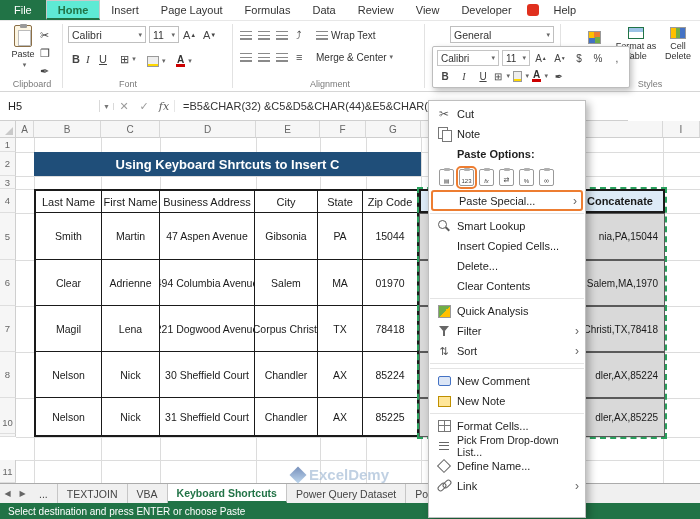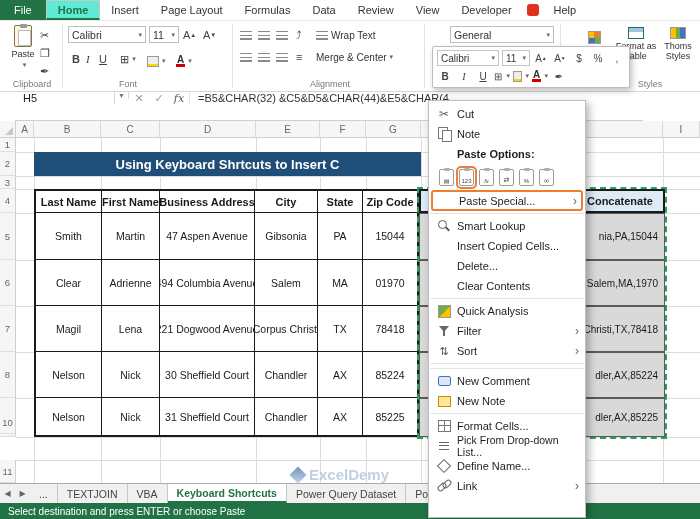--- a/index.html
+++ b/index.html
@@ -29,38 +29,38 @@
   .cfgrid{width:13px;height:13px;background:conic-gradient(#ed7d31 0 25%,#70ad47 0 50%,#4472c4 0 75%,#ffc000 0);border:1px solid #999}
   .stbtn{position:absolute;width:48px;top:6px;display:flex;flex-direction:column;align-items:center;gap:2px;text-align:center;font-size:9px;color:#333;line-height:10px}
   .tblic{width:16px;height:12px;border:1px solid #217346;background:linear-gradient(#9dc3e6 0 4px,#fff 4px),#fff}
   .csic{width:16px;height:12px;background:linear-gradient(90deg,#ffc000 0 33%,#70ad47 0 66%,#4472c4 0);border:1px solid #999}
   
   #minibar{position:absolute;left:432px;top:46px;width:198px;height:42px;background:#fff;border:1px solid #bdbdbd;border-radius:2px;box-shadow:2px 3px 6px rgba(0,0,0,.25);z-index:40;padding:2px 4px;display:flex;flex-direction:column;justify-content:space-between}
   .mrow{display:flex;align-items:center;gap:3px;height:18px}
   .mcombo{height:16px;border:1px solid #c4c4c4;display:flex;align-items:center;padding:0 3px;font-size:10px;color:#333}
   .mico{width:16px;height:16px;display:flex;align-items:center;justify-content:center;font-size:10px;color:#444}
   
-  #fbar{position:absolute;left:15px;top:92px;width:628px;height:29px;background:#fff;border-bottom:1px solid #cfcfcf;display:flex;align-items:flex-start}
+  #fbar{position:absolute;left:0;top:92px;width:628px;height:29px;background:#fff;border-bottom:1px solid #cfcfcf;display:flex;align-items:center}
   #namebox{width:100px;border-right:1px solid #d9d9d9;display:flex;align-items:center;padding-left:8px;font-size:11px;color:#222}
   #namedrop{width:14px;border-right:1px solid #d9d9d9;display:flex;align-items:center;justify-content:center;color:#777;font-size:7px}
   .fbic{width:20px;display:flex;align-items:center;justify-content:center;color:#9b9b9b;font-size:11px}
   .fx{font-style:italic;font-family:"DejaVu Serif",serif;color:#5a5a5a}
   #fmla{flex:1;display:flex;align-items:center;padding-left:8px;font-size:11px;color:#333;border-left:1px solid #e6e6e6;white-space:nowrap;overflow:hidden}
   
   .ch{position:absolute;top:121px;height:17px;background:#f6f6f6;border-right:1px solid #d8d8d8;border-bottom:1px solid #cfcfcf;display:flex;align-items:center;justify-content:center;font-size:10px;color:#666}
   .rh{position:absolute;left:0;width:16px;background:#f6f6f6;border-right:1px solid #cfcfcf;border-bottom:1px solid #dedede;display:flex;align-items:center;justify-content:center;font-size:9.5px;color:#666}
   #selall{position:absolute;left:0;top:121px;width:16px;height:17px;background:#f6f6f6;border-right:1px solid #cfcfcf;border-bottom:1px solid #cfcfcf}
   #selall::after{content:"";position:absolute;right:2px;bottom:2px;border-left:8px solid transparent;border-bottom:8px solid #c9c9c9}
   .vl{position:absolute;top:138px;height:345px;width:1px;background:#dcdcdc}
   .hl{position:absolute;left:16px;width:684px;height:1px;background:#dcdcdc}
   
   #banner{position:absolute;left:34px;top:152px;width:387px;height:24px;background:#1f4e79;color:#fff;font-weight:bold;font-size:13px;display:flex;align-items:center;justify-content:center;overflow:hidden;white-space:nowrap}
   #tbl{position:absolute;left:34px;top:189px;display:grid;grid-template-columns:66px 58px 95px 63px 45px 54px;grid-template-rows:22px 47px 46px 46px 46px 37px;border:2px solid #1a1a1a;background:#fff;z-index:5}
   .tc{border-right:1px solid #1a1a1a;border-bottom:1px solid #1a1a1a;display:flex;align-items:center;justify-content:center;font-size:10.5px;color:#1a1a1a;overflow:hidden;white-space:nowrap}
-  .tc.hd{font-weight:bold;font-size:11px}
+  .tc.hd{font-weight:normal;font-size:11px}
   #tbl .tc:nth-child(6n){border-right:none}
   #tbl .tc:nth-last-child(-n+6){border-bottom:none}
   .ccell{position:absolute;left:419px;width:246px;background:#d9d9d9;border:1px solid #5a5a5a;display:flex;align-items:center;justify-content:flex-end;padding-right:6px;font-size:10px;color:#1a1a1a;overflow:hidden;white-space:nowrap;z-index:5}
   #chead{position:absolute;left:419px;top:189px;width:246px;height:24px;background:#ddebf7;border:2px solid #1a1a1a;display:flex;align-items:center;justify-content:flex-end;padding-right:10px;font-weight:bold;font-size:11px;color:#1a1a1a;z-index:5}
   #ants{position:absolute;left:417px;top:187px;width:250px;height:252px;border:2px dashed #28a05c;z-index:6;pointer-events:none}
   
   #wmark{position:absolute;left:292px;top:466px;display:flex;align-items:center;gap:5px;opacity:.65;z-index:4}
   #wmark .dia{width:12px;height:12px;background:linear-gradient(135deg,#2f5597,#9dc3e6);transform:rotate(45deg)}
   #wmark .wtxt{font-size:15px;font-weight:bold;color:#9fb8d4}
   
@@ -201,21 +201,21 @@
 
   <div class="sbtn" style="left:588px;top:8px">
       <span class="cfgrid"></span>
     </div>
   <div class="stbtn" style="left:612px">
     <span class="tblic"></span>
     <span>Format as Table</span>
   </div>
   <div class="stbtn" style="left:658px;width:40px">
     <span class="csic"></span>
-    <span>Thoms Styles</span>
+    <span>Cell Delete</span>
   </div>
   <div class="glabel" style="left:620px;width:60px">Styles</div>
 </div>
 
 <div id="minibar">
   <div class="mrow">
     <div class="mcombo" style="width:62px">
         <span>Calibri</span>
         <span class="car">▾</span>
       </div>

